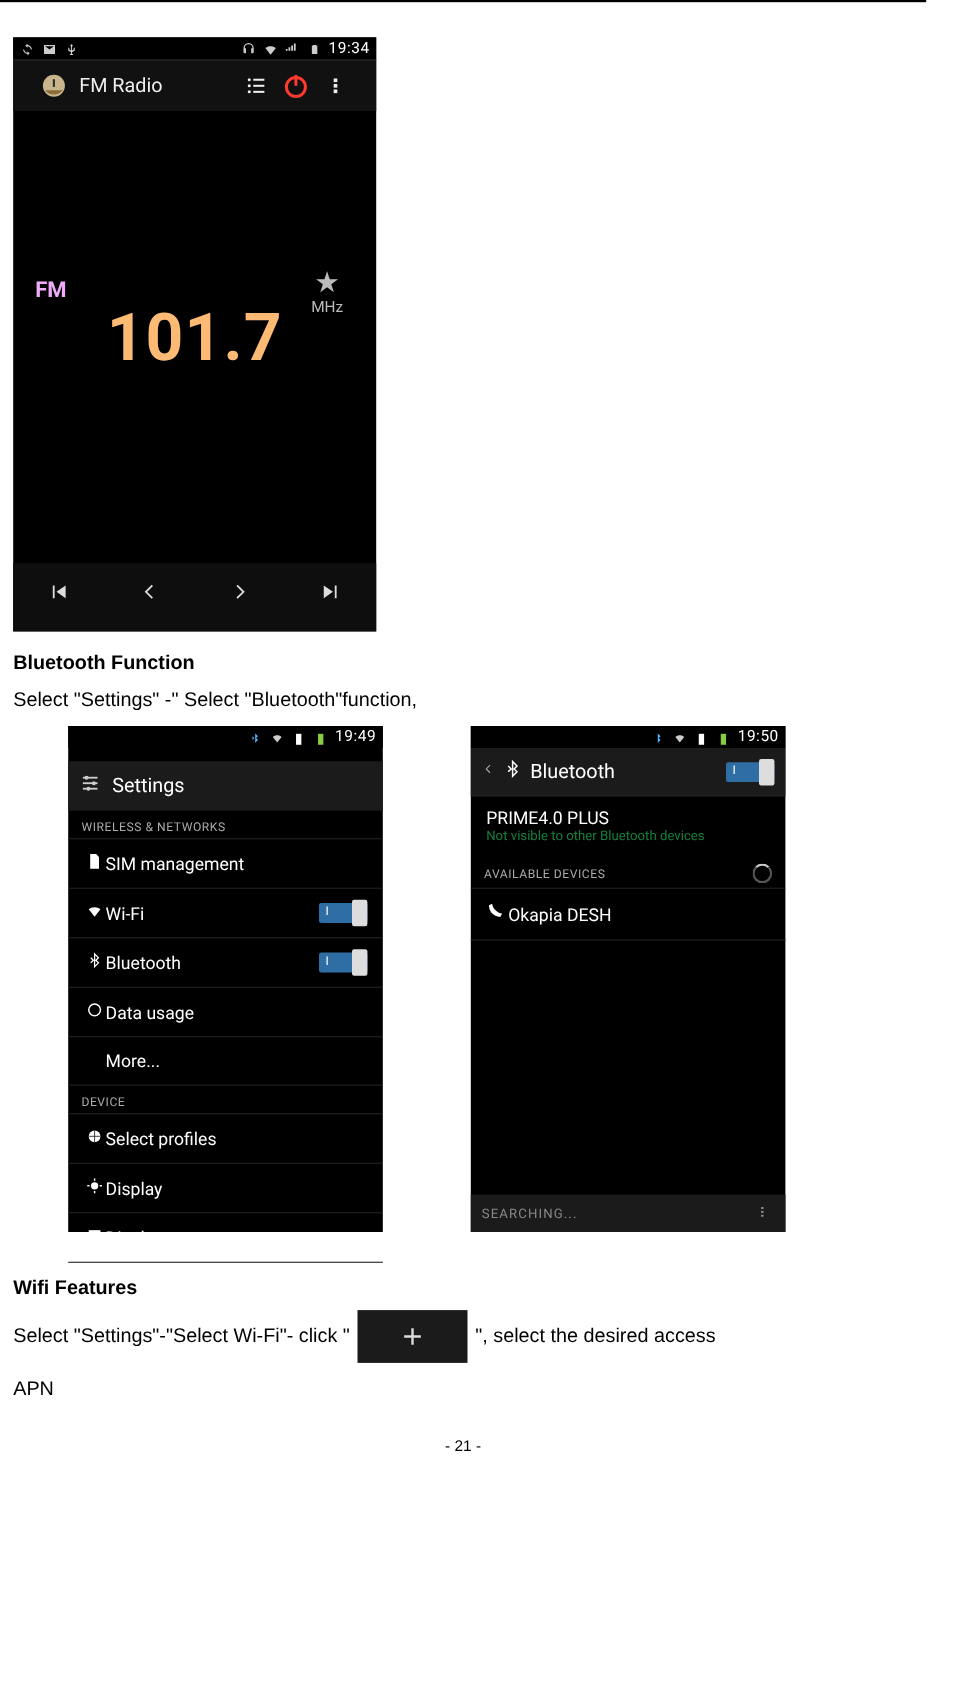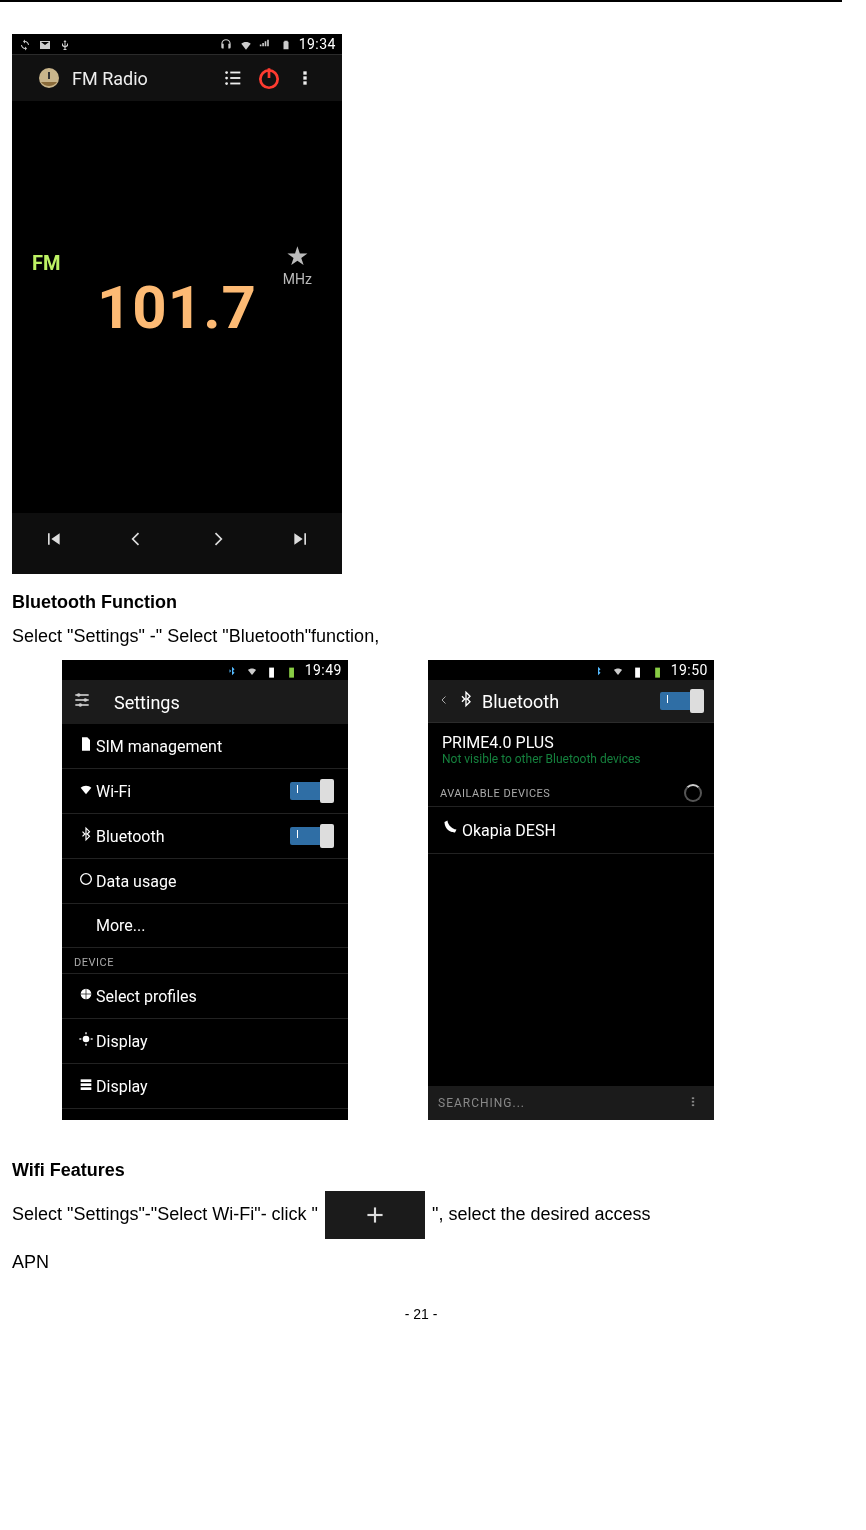--- a/index.html
+++ b/index.html
@@ -54,41 +54,42 @@
   .power { color: #ff3b30; }
   .fm-body {
     flex: 1;
     display: flex;
     flex-direction: column;
     justify-content: center;
     align-items: center;
     min-height: 370px;
     position: relative;
   }
-  .fm-label { position: absolute; left: 20px; top: 150px; font-size: 20px; color: #bef264; font-weight: bold; }
+  .fm-label { position: absolute; left: 20px; top: 150px; font-size: 20px; color: #f0abfc; font-weight: bold; }
   .fm-freq { font-size: 60px; font-weight: bold; color: #fdba74; letter-spacing: 1px; }
   .fm-star { position: absolute; right: 30px; top: 140px; color: #bbb; text-align: center; font-size: 14px; }
   .fm-star .star { font-size: 26px; display: block; }
   .fm-controls {
     display: flex;
     justify-content: space-around;
     align-items: center;
     padding: 16px 0 20px 0;
     background: #0e0e0e;
   }
   .ctrl { font-size: 22px; color: #ddd; }
 
   
   .set-header {
     display: flex;
     align-items: center;
-    gap: 22px;
+    gap: 10px;
     padding: 10px 10px;
     background: #1b1b1b;
     font-size: 18px;
+    margin-top: 12px;
   }
   .section-label {
     font-size: 11px;
     color: #aaa;
     padding: 8px 12px 4px 12px;
     letter-spacing: 0.5px;
     border-bottom: 1px solid #222;
   }
   .list-item {
     display: flex;
@@ -281,20 +282,21 @@
               <rect x="4" y="5" width="16" height="2"></rect>
               <rect x="4" y="11" width="16" height="2"></rect>
               <rect x="4" y="17" width="16" height="2"></rect>
               <circle cx="8" cy="6" r="2.2"></circle>
               <circle cx="16" cy="12" r="2.2"></circle>
               <circle cx="10" cy="18" r="2.2"></circle>
             </svg>
         </span>
         <span>Settings</span>
       </div>
+      <div class="section-label">WIRELESS &amp; NETWORKS</div>
 
       <div class="list-item">
         <span class="icon">
           <svg viewBox="0 0 24 24" width="16" height="16" fill="#fff">
               <path d="M6 2h8l4 4v16H6z"></path>
             </svg>
         </span>
         <span class="label">SIM management</span>
       </div>
       <div class="list-item">

